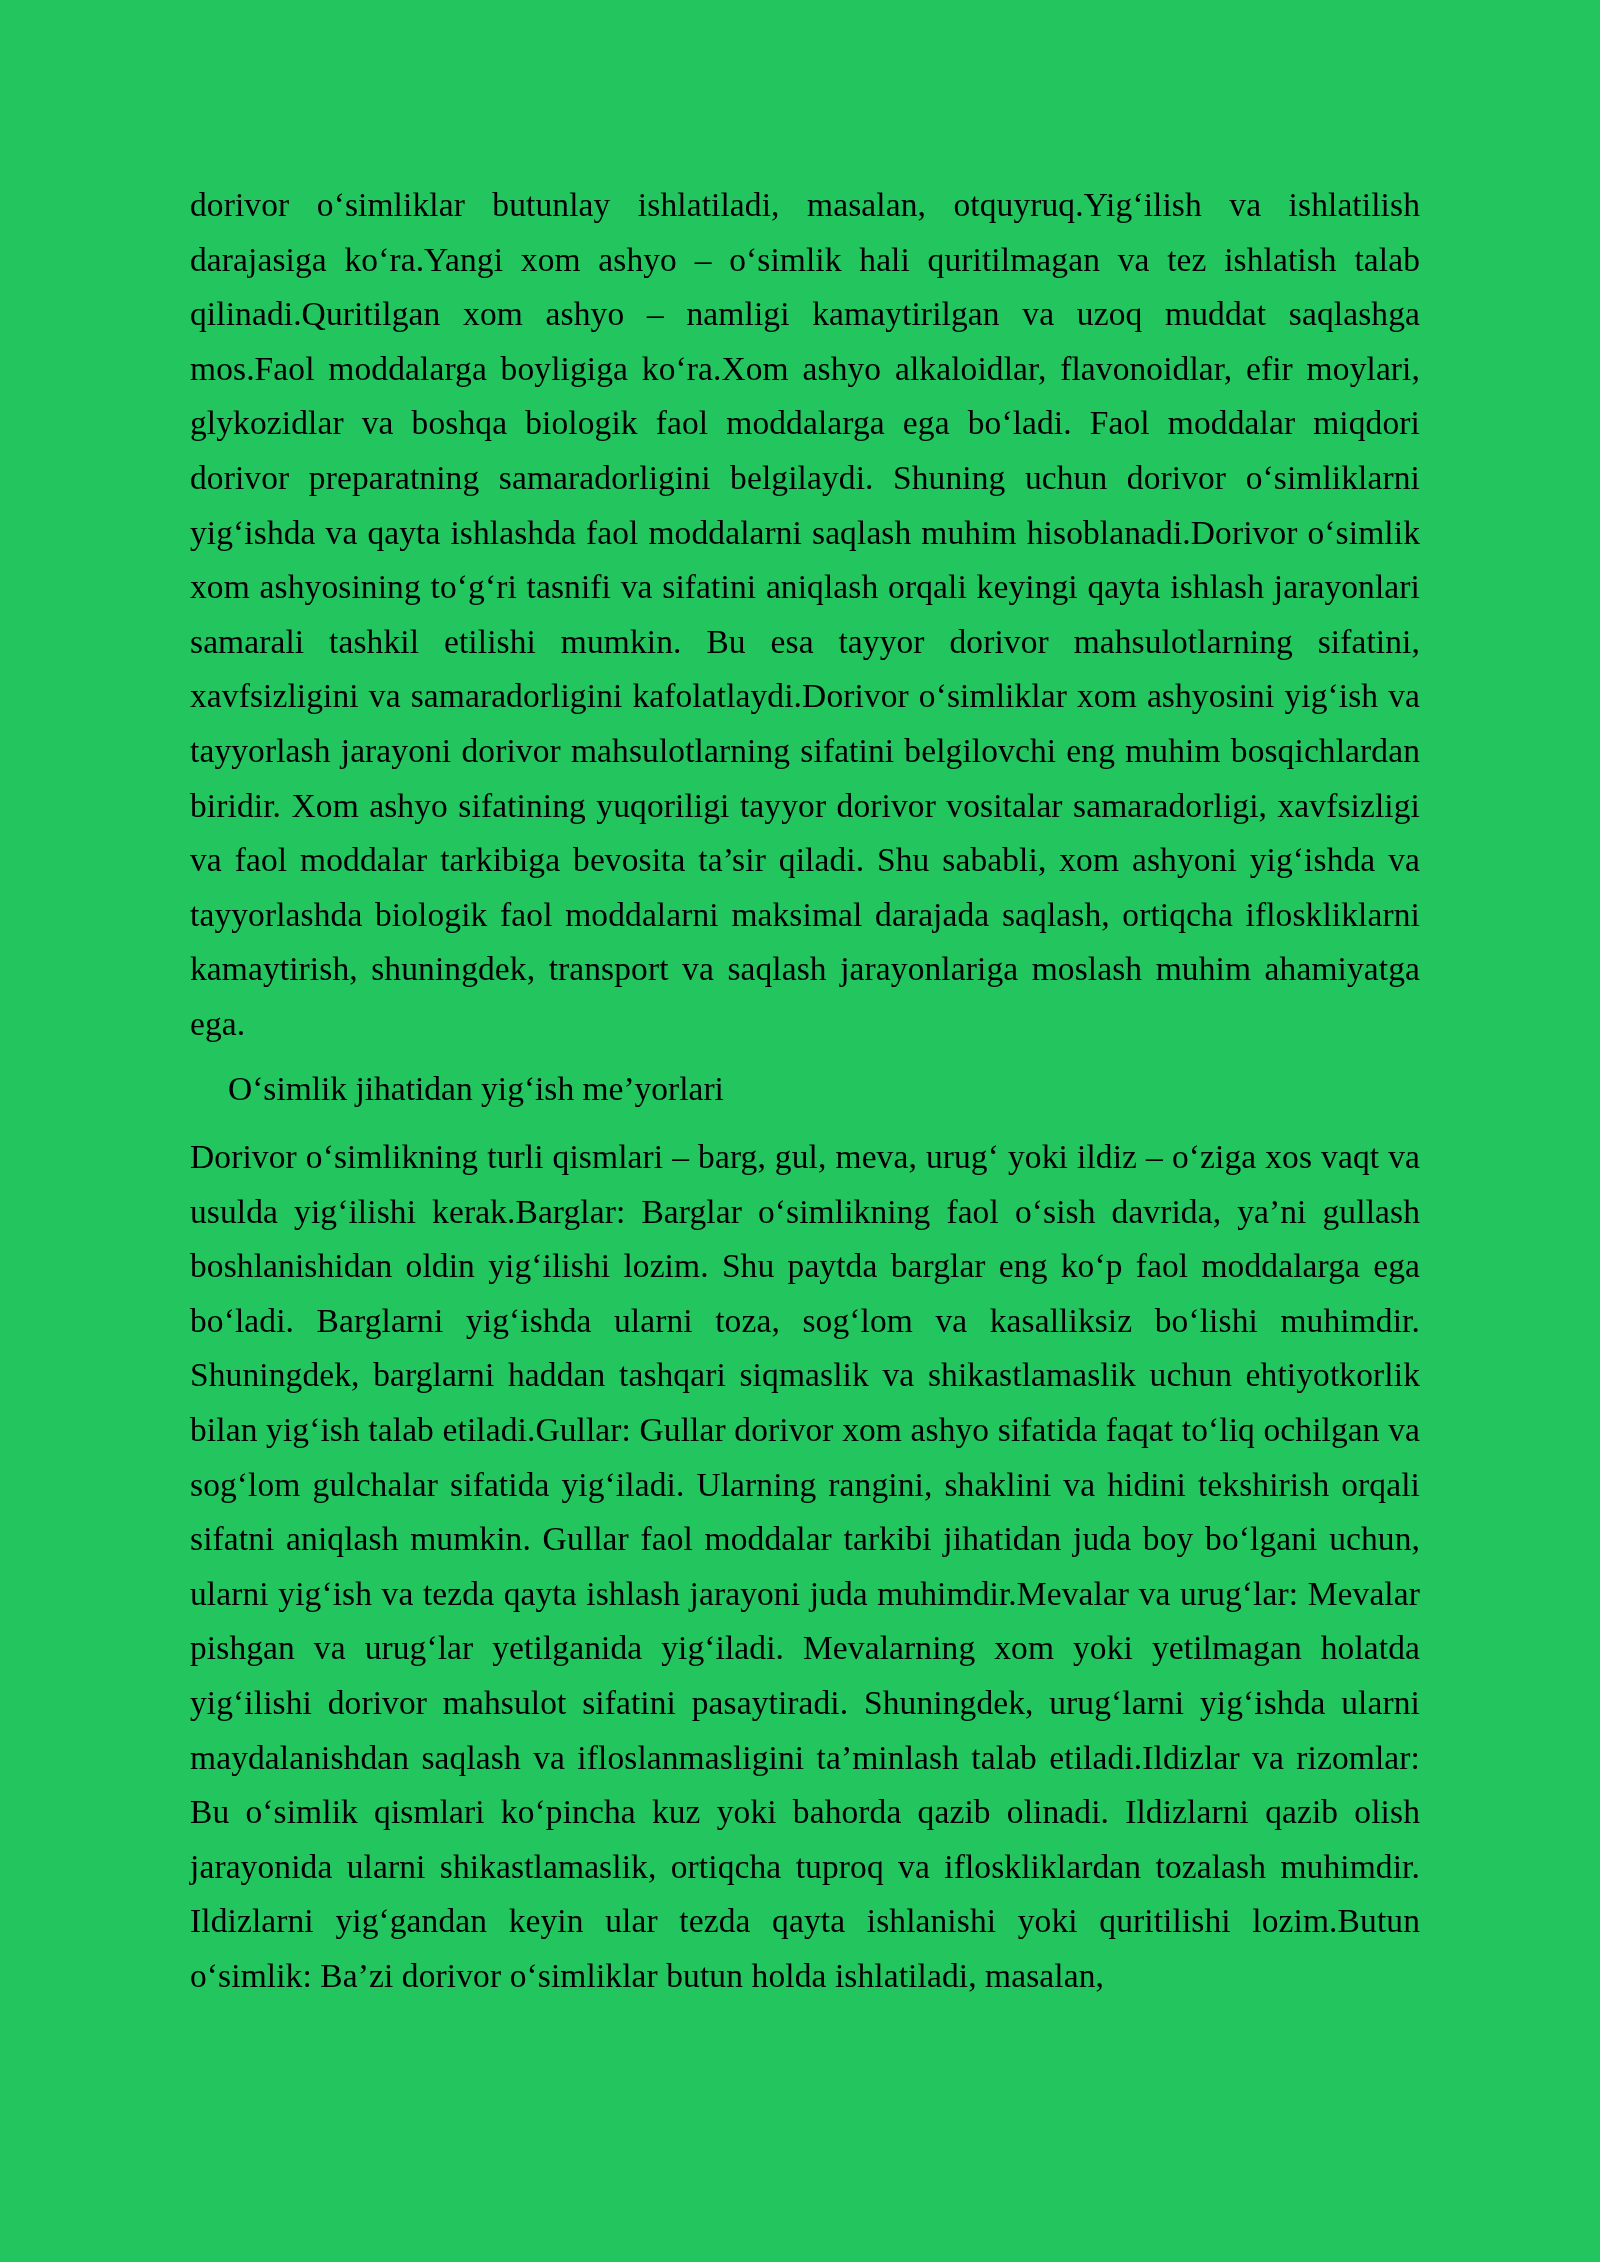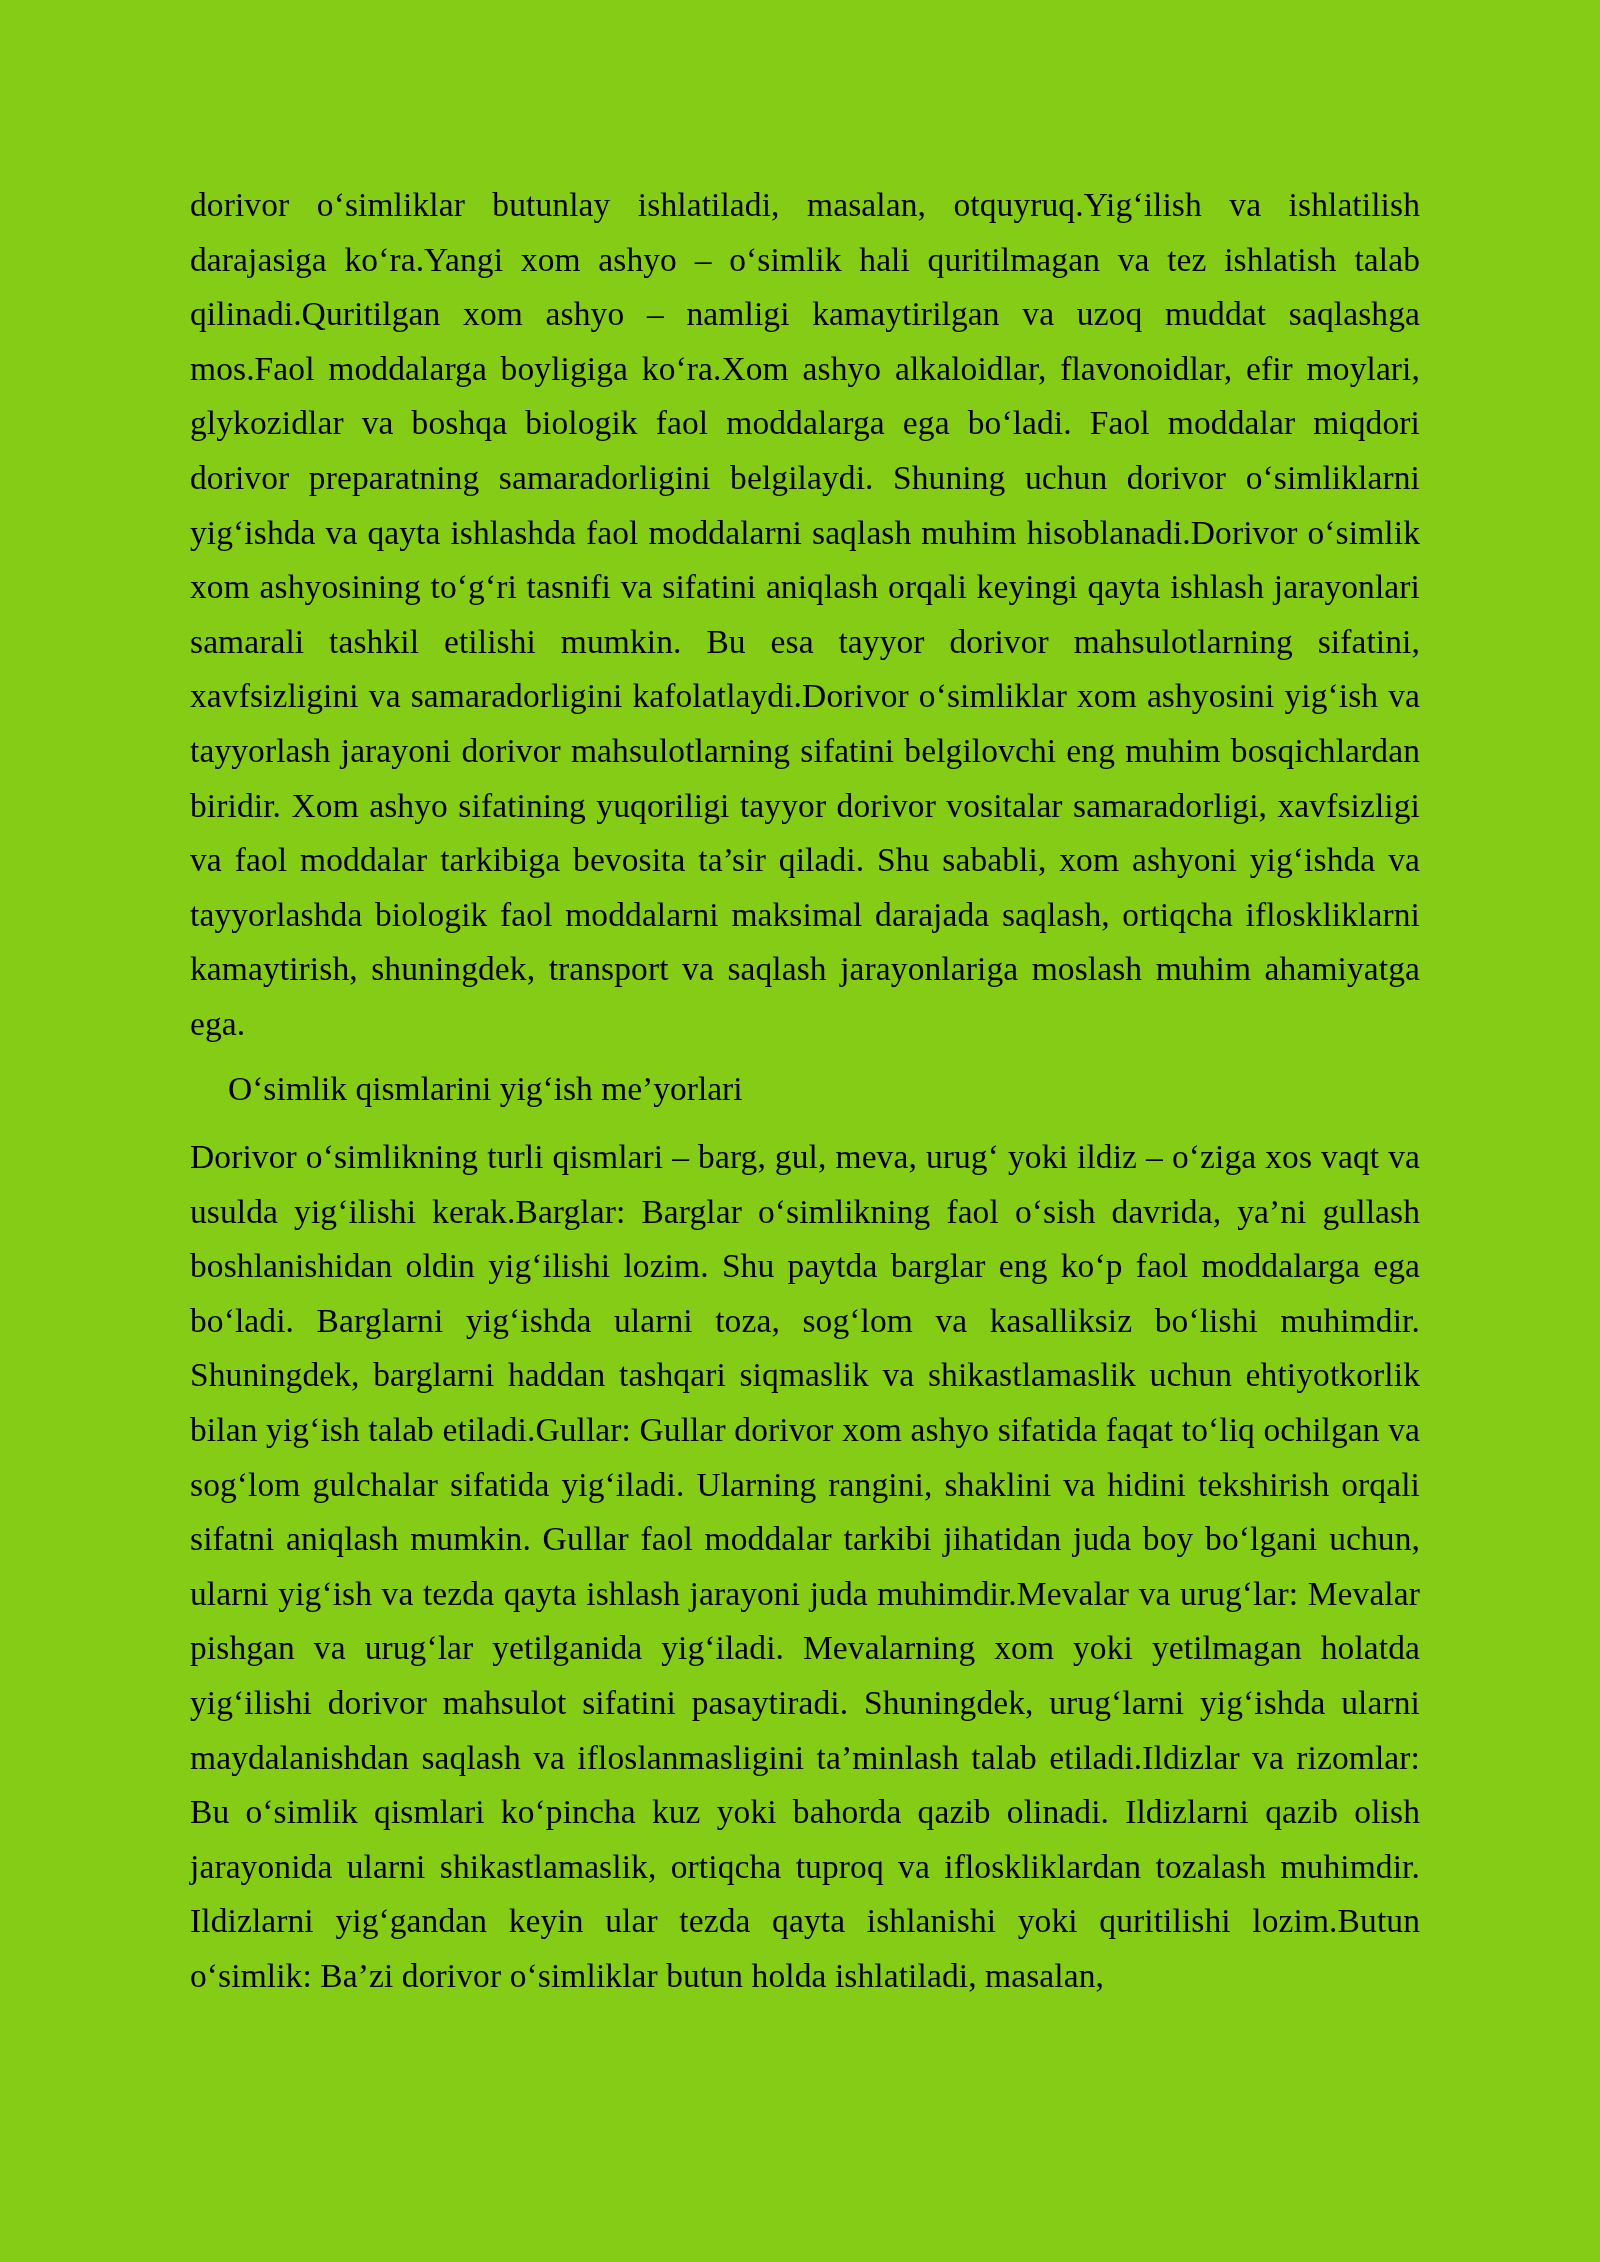--- a/index.html
+++ b/index.html
@@ -11,21 +11,21 @@
     width: 1600px;
     height: 2262px;
     font-family: "Liberation Serif", "DejaVu Serif", serif;
     color: #000000;
     overflow: hidden;
   }
   .page {
     position: relative;
     width: 1600px;
     height: 2262px;
-    background: #84cc16;
+    background: #22c55e;
     box-sizing: border-box;
   }
   .content {
     position: absolute;
     left: 190px;
     top: 178px;
     width: 1230px;
   }
   p.body-text {
     margin: 0;
@@ -53,18 +53,18 @@
   }
 </style>
 </head>
 <body>
 
 <div class="page">
   <div class="content">
 
     <p class="body-text">dorivor o‘simliklar butunlay ishlatiladi, masalan, otquyruq.Yig‘ilish va ishlatilish darajasiga ko‘ra.Yangi xom ashyo – o‘simlik hali quritilmagan va tez ishlatish talab qilinadi.Quritilgan xom ashyo – namligi kamaytirilgan va uzoq muddat saqlashga mos.Faol moddalarga boyligiga ko‘ra.Xom ashyo alkaloidlar, flavonoidlar, efir moylari, glykozidlar va boshqa biologik faol moddalarga ega bo‘ladi. Faol moddalar miqdori dorivor preparatning samaradorligini belgilaydi. Shuning uchun dorivor o‘simliklarni yig‘ishda va qayta ishlashda faol moddalarni saqlash muhim hisoblanadi.Dorivor o‘simlik xom ashyosining to‘g‘ri tasnifi va sifatini aniqlash orqali keyingi qayta ishlash jarayonlari samarali tashkil etilishi mumkin. Bu esa tayyor dorivor mahsulotlarning sifatini, xavfsizligini va samaradorligini kafolatlaydi.Dorivor o‘simliklar xom ashyosini yig‘ish va tayyorlash jarayoni dorivor mahsulotlarning sifatini belgilovchi eng muhim bosqichlardan biridir. Xom ashyo sifatining yuqoriligi tayyor dorivor vositalar samaradorligi, xavfsizligi va faol moddalar tarkibiga bevosita ta’sir qiladi. Shu sababli, xom ashyoni yig‘ishda va tayyorlashda biologik faol moddalarni maksimal darajada saqlash, ortiqcha ifloskliklarni kamaytirish, shuningdek, transport va saqlash jarayonlariga moslash muhim ahamiyatga ega.</p>
 
-    <p class="section-heading">O‘simlik qismlarini yig‘ish me’yorlari</p>
+    <p class="section-heading">O‘simlik jihatidan yig‘ish me’yorlari</p>
 
     <p class="body-text second last-line-full">Dorivor o‘simlikning turli qismlari – barg, gul, meva, urug‘ yoki ildiz – o‘ziga xos vaqt va usulda yig‘ilishi kerak.Barglar: Barglar o‘simlikning faol o‘sish davrida, ya’ni gullash boshlanishidan oldin yig‘ilishi lozim. Shu paytda barglar eng ko‘p faol moddalarga ega bo‘ladi. Barglarni yig‘ishda ularni toza, sog‘lom va kasalliksiz bo‘lishi muhimdir. Shuningdek, barglarni haddan tashqari siqmaslik va shikastlamaslik uchun ehtiyotkorlik bilan yig‘ish talab etiladi.Gullar: Gullar dorivor xom ashyo sifatida faqat to‘liq ochilgan va sog‘lom gulchalar sifatida yig‘iladi. Ularning rangini, shaklini va hidini tekshirish orqali sifatni aniqlash mumkin. Gullar faol moddalar tarkibi jihatidan juda boy bo‘lgani uchun, ularni yig‘ish va tezda qayta ishlash jarayoni juda muhimdir.Mevalar va urug‘lar: Mevalar pishgan va urug‘lar yetilganida yig‘iladi. Mevalarning xom yoki yetilmagan holatda yig‘ilishi dorivor mahsulot sifatini pasaytiradi. Shuningdek, urug‘larni yig‘ishda ularni maydalanishdan saqlash va ifloslanmasligini ta’minlash talab etiladi.Ildizlar va rizomlar: Bu o‘simlik qismlari ko‘pincha kuz yoki bahorda qazib olinadi. Ildizlarni qazib olish jarayonida ularni shikastlamaslik, ortiqcha tuproq va ifloskliklardan tozalash muhimdir. Ildizlarni yig‘gandan keyin ular tezda qayta ishlanishi yoki quritilishi lozim.Butun o‘simlik: Ba’zi dorivor o‘simliklar butun holda ishlatiladi, masalan,</p>
 
   </div>
 </div>
 
 </body></html>

